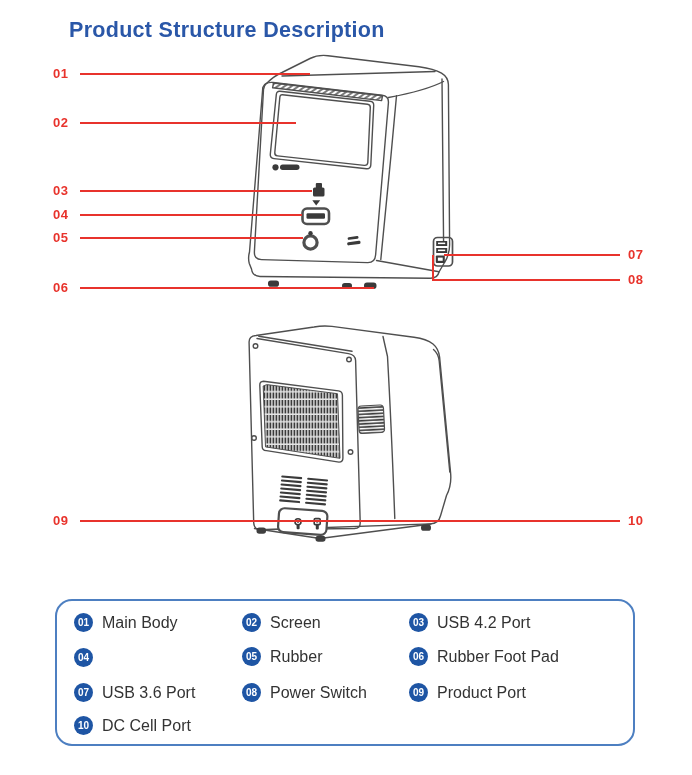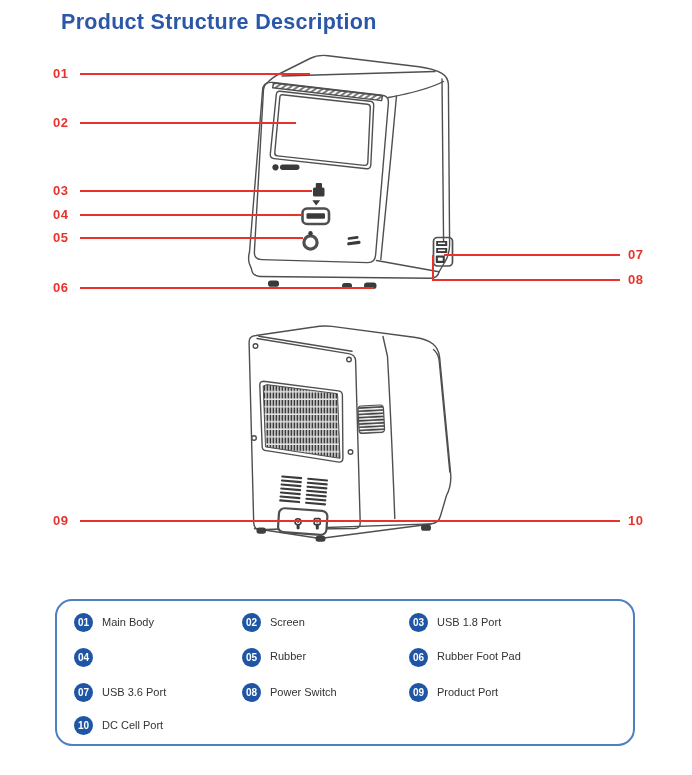--- a/index.html
+++ b/index.html
@@ -1,32 +1,32 @@
 <!DOCTYPE html>
 <html><head>
 <meta charset="utf-8">
 <style>
   html,body{margin:0;padding:0;background:#fff;}
   .page{position:relative;width:692px;height:775px;background:#fff;overflow:hidden;
         font-family:"Liberation Sans",sans-serif;}
-  .title{position:absolute;left:57px;top:6px;margin:4px;font-size:21.5px;font-weight:700;
+  .title{position:absolute;left:57px;top:6px;margin:12px;font-size:21.5px;font-weight:700;
          color:#2a57a8;letter-spacing:0.3px;}
   .dev{position:absolute;}
   .co{position:absolute;height:14px;line-height:14px;font-size:13px;font-weight:700;
       color:#e8332c;letter-spacing:0.5px;}
   .cline{position:absolute;height:2px;background:#e8332c;}
   .cline-v{position:absolute;width:2px;background:#e8332c;}
   .legend{position:absolute;left:55px;top:599px;width:580px;height:147px;box-sizing:border-box;
           border:2px solid #4d7fc1;border-radius:17px;background:#fff;
           display:grid;grid-template-columns:168px 167px auto;grid-template-rows:31px 38px 33px 33px;
           align-items:center;padding:6px 0 0 17px;}
   .li{display:flex;align-items:center;gap:9px;}
   .badge{flex:0 0 auto;width:19px;height:19px;border-radius:50%;background:#1e55a4;color:#fff;
          font-size:10px;font-weight:700;display:flex;align-items:center;justify-content:center;}
-  .llabel{font-size:11px;color:#333;line-height:1.22;text-align:right;}
+  .llabel{font-size:16px;color:#333;line-height:1.22;text-align:right;}
   .li:nth-child(4) .llabel{max-width:125px;}
 </style>
 </head>
 <body>
 
 <div class="page">
 
   <h1 class="title">Product Structure Description</h1>
 
   <svg class="dev" style="left:230px;top:50px" width="240" height="250" viewBox="0 0 240 250">
@@ -183,21 +183,21 @@
     <div class="li">
       <span class="badge">01</span>
       <span class="llabel">Main Body</span>
     </div>
     <div class="li">
       <span class="badge">02</span>
       <span class="llabel">Screen</span>
     </div>
     <div class="li">
       <span class="badge">03</span>
-      <span class="llabel">USB 1.8 Port</span>
+      <span class="llabel">USB 4.2 Port</span>
     </div>
     <div class="li">
       <span class="badge">04</span>
     </div>
     <div class="li">
       <span class="badge">05</span>
       <span class="llabel">Rubber</span>
     </div>
     <div class="li">
       <span class="badge">06</span>

